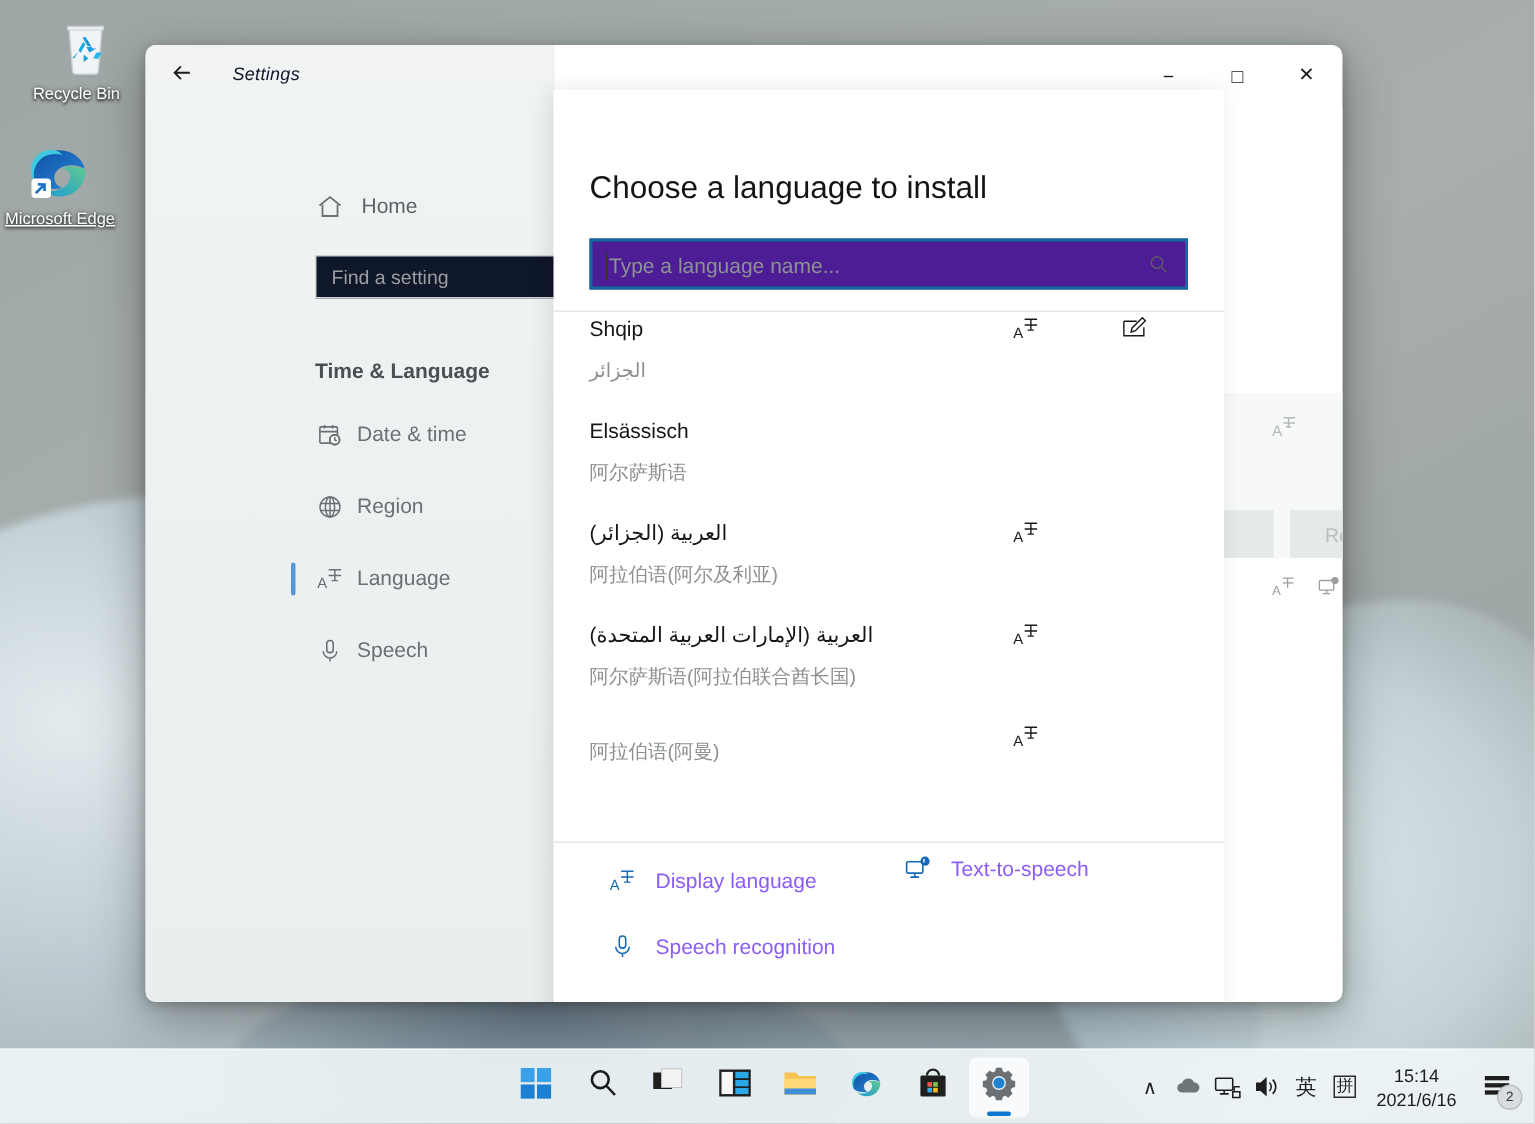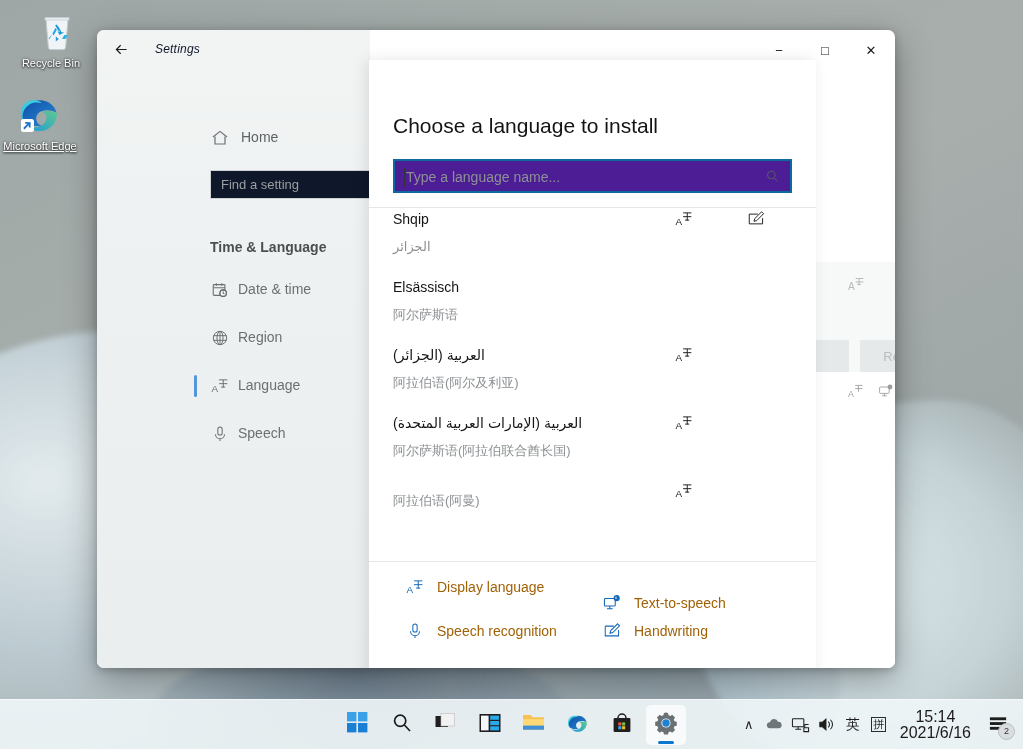--- a/index.html
+++ b/index.html
@@ -238,23 +238,23 @@
   #feature-grid {
     position: absolute; left: 0px; top: 502px;
     width: 447px; height: 88px;
   }
   .feature {
     position: absolute;
     height: 30px;
     display: flex; align-items: center; gap: 12px;
   }
   .feature .f-icon { color: #1668b8; width: 20px; display:flex; justify-content:center; }
-  .feature .f-label { font-size: 14px; color: #a16207; }
+  .feature .f-label { font-size: 14px; color: #8b5cf6; }
   #feat-display   { left: 36px; top: 10px; }
-  #feat-tts       { left: 233px; top: 26px; justify-content: space-between; }
+  #feat-tts       { left: 233px; top: 2px; justify-content: space-between; }
   #feat-speech    { left: 36px; top: 54px; }
   #feat-hand      { left: 233px; top: 54px; }
 
   
   #taskbar {
     position: absolute; left: 0; bottom: 0;
     width: 1023px; height: 49px;
     background: rgba(240,246,248,0.90);
     border-top: 1px solid rgba(255,255,255,0.55);
   }
@@ -280,21 +280,21 @@
   .tray-icon {
     width: 26px; height: 40px;
     display: flex; align-items: center; justify-content: center;
     color: #1e1e1e; font-size: 13px;
   }
   .ime-box {
     border: 1px solid #2b2b2b; font-size: 11px;
     padding: 0 1px; line-height: 13px;
   }
   #clock {
-    text-align: center; font-size: 16px; color: #1b1b1b;
+    text-align: center; font-size: 12px; color: #1b1b1b;
     line-height: 16px; padding: 0 10px 0 8px;
   }
   #notif {
     width: 34px; height: 40px;
     display: flex; align-items: center; justify-content: center;
     position: relative; color: #1b1b1b;
   }
   #notif-badge {
     position: absolute; right: 0px; bottom: 5px;
     width: 15px; height: 15px; border-radius: 50%;
@@ -570,29 +570,20 @@
         <div class="feature" id="feat-speech">
           <span class="f-icon">
             <svg width="18" height="18" viewBox="0 0 20 20" stroke="#1668b8" stroke-width="1.15" fill="none">
               <rect x="7.6" y="2.2" width="4.8" height="9" rx="2.4"></rect>
               <path d="M5 10.2 a5 5 0 0 0 10 0 M10 15.2 v2.6"></path>
             </svg>
           </span>
           <span class="f-label">Speech recognition</span>
         </div>
 
-        <div class="feature" id="feat-hand">
-          <span class="f-icon">
-            <svg width="18" height="18" viewBox="0 0 20 20" stroke="#1668b8" stroke-width="1.15" fill="none">
-              <path d="M2.5 4.6 h9.5 M2.5 4.6 v10.8 h14.8 v-6.4"></path>
-              <path d="M16.2 2 l2.2 2.2 -7.6 7.6 -3 .8 .8 -3 z"></path>
-            </svg>
-          </span>
-          <span class="f-label">Handwriting</span>
-        </div>
       </div>
 
     </div>
   </div>
 
   <div id="taskbar">
     <div id="taskbar-center">
 
       <div class="tb-item">
         <span>

